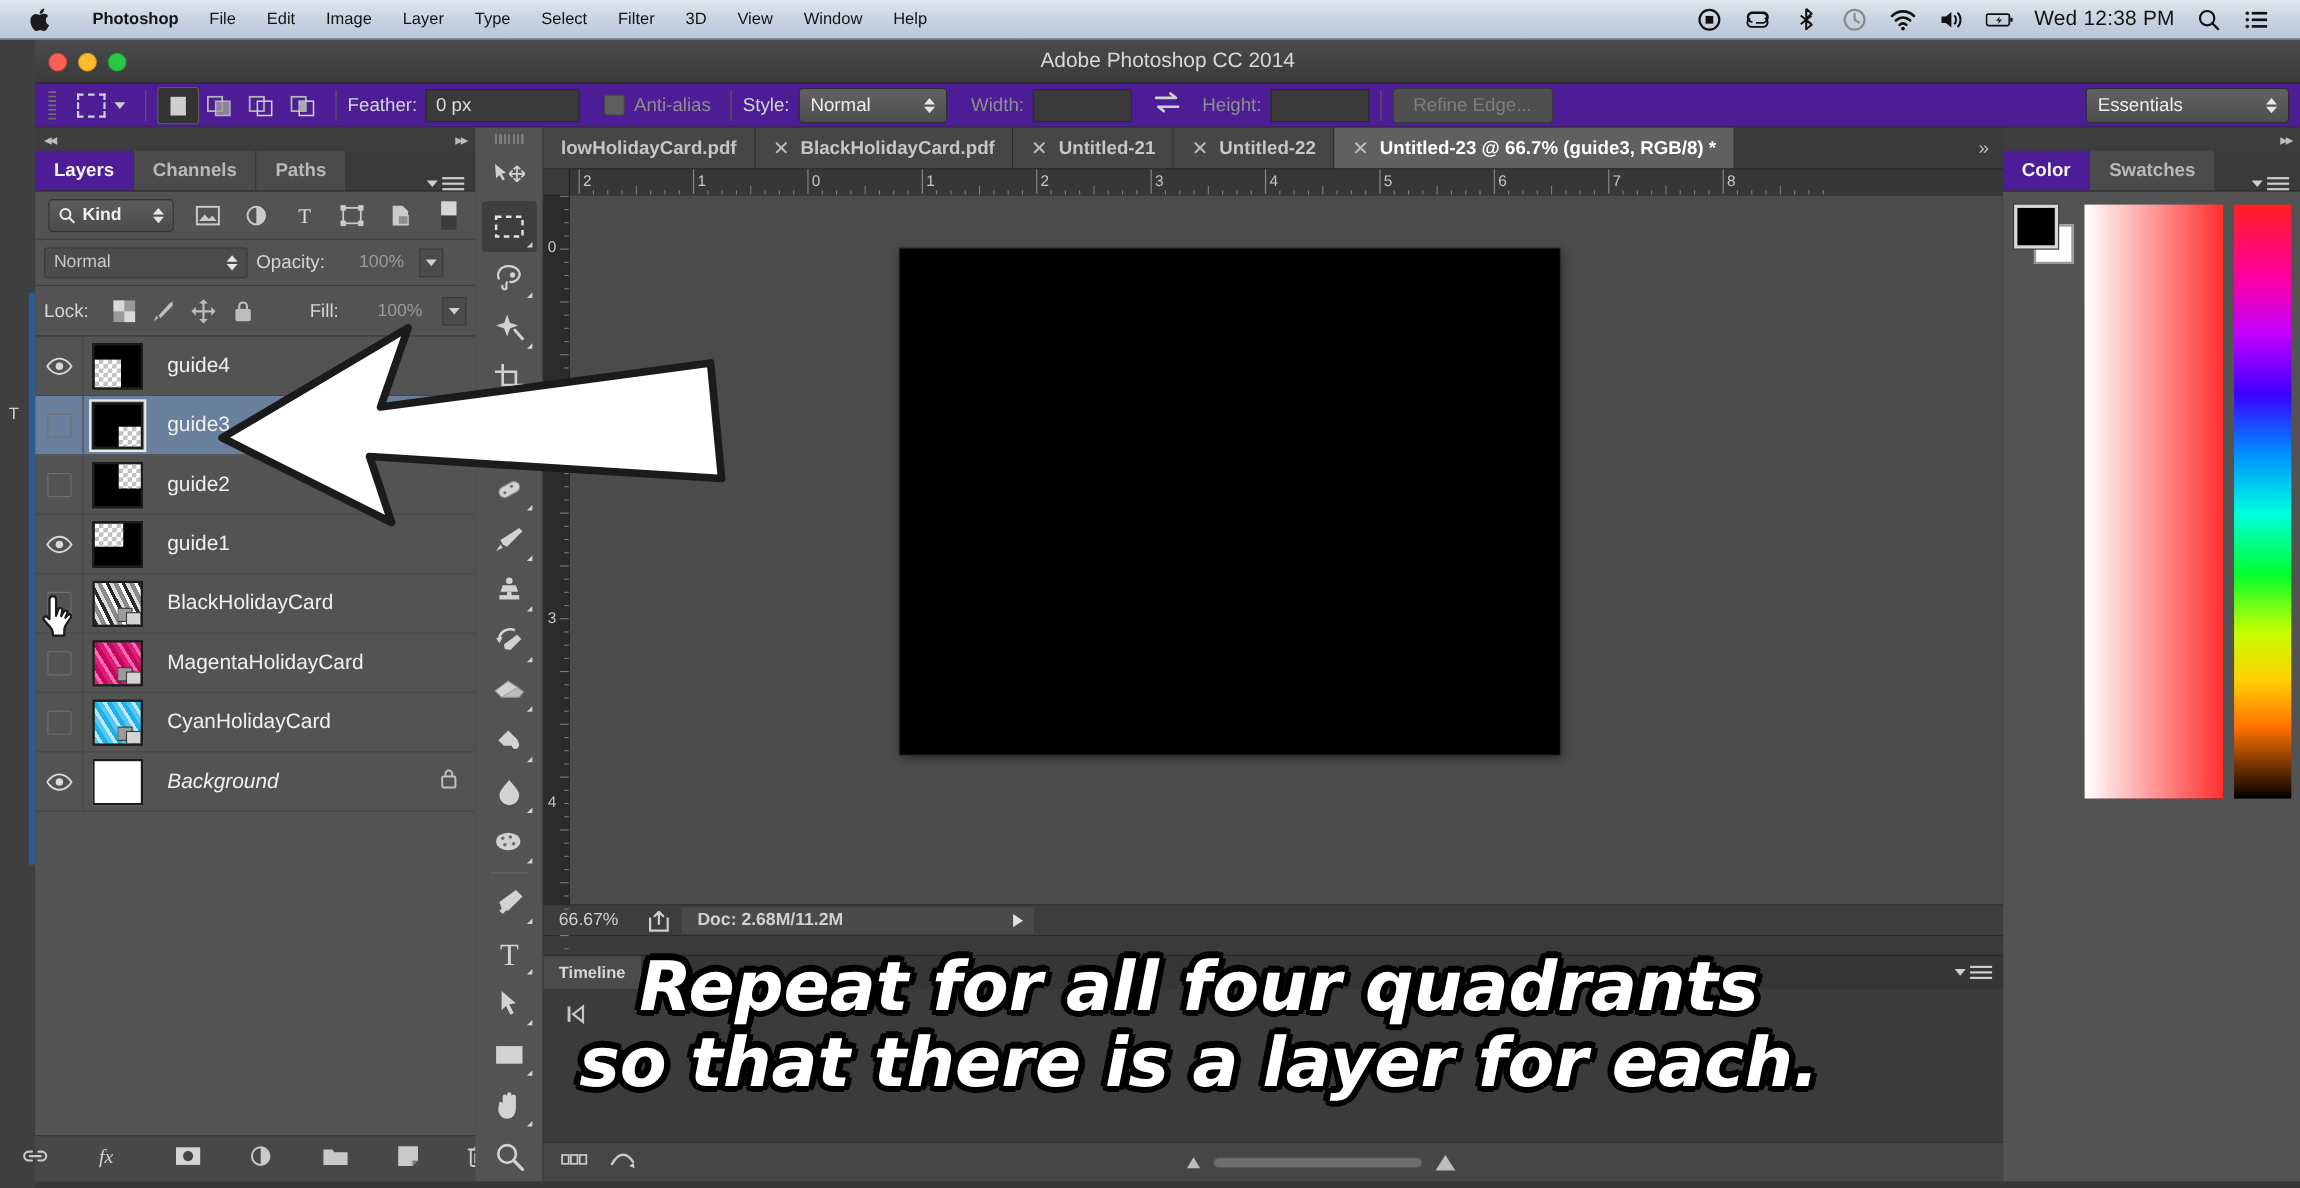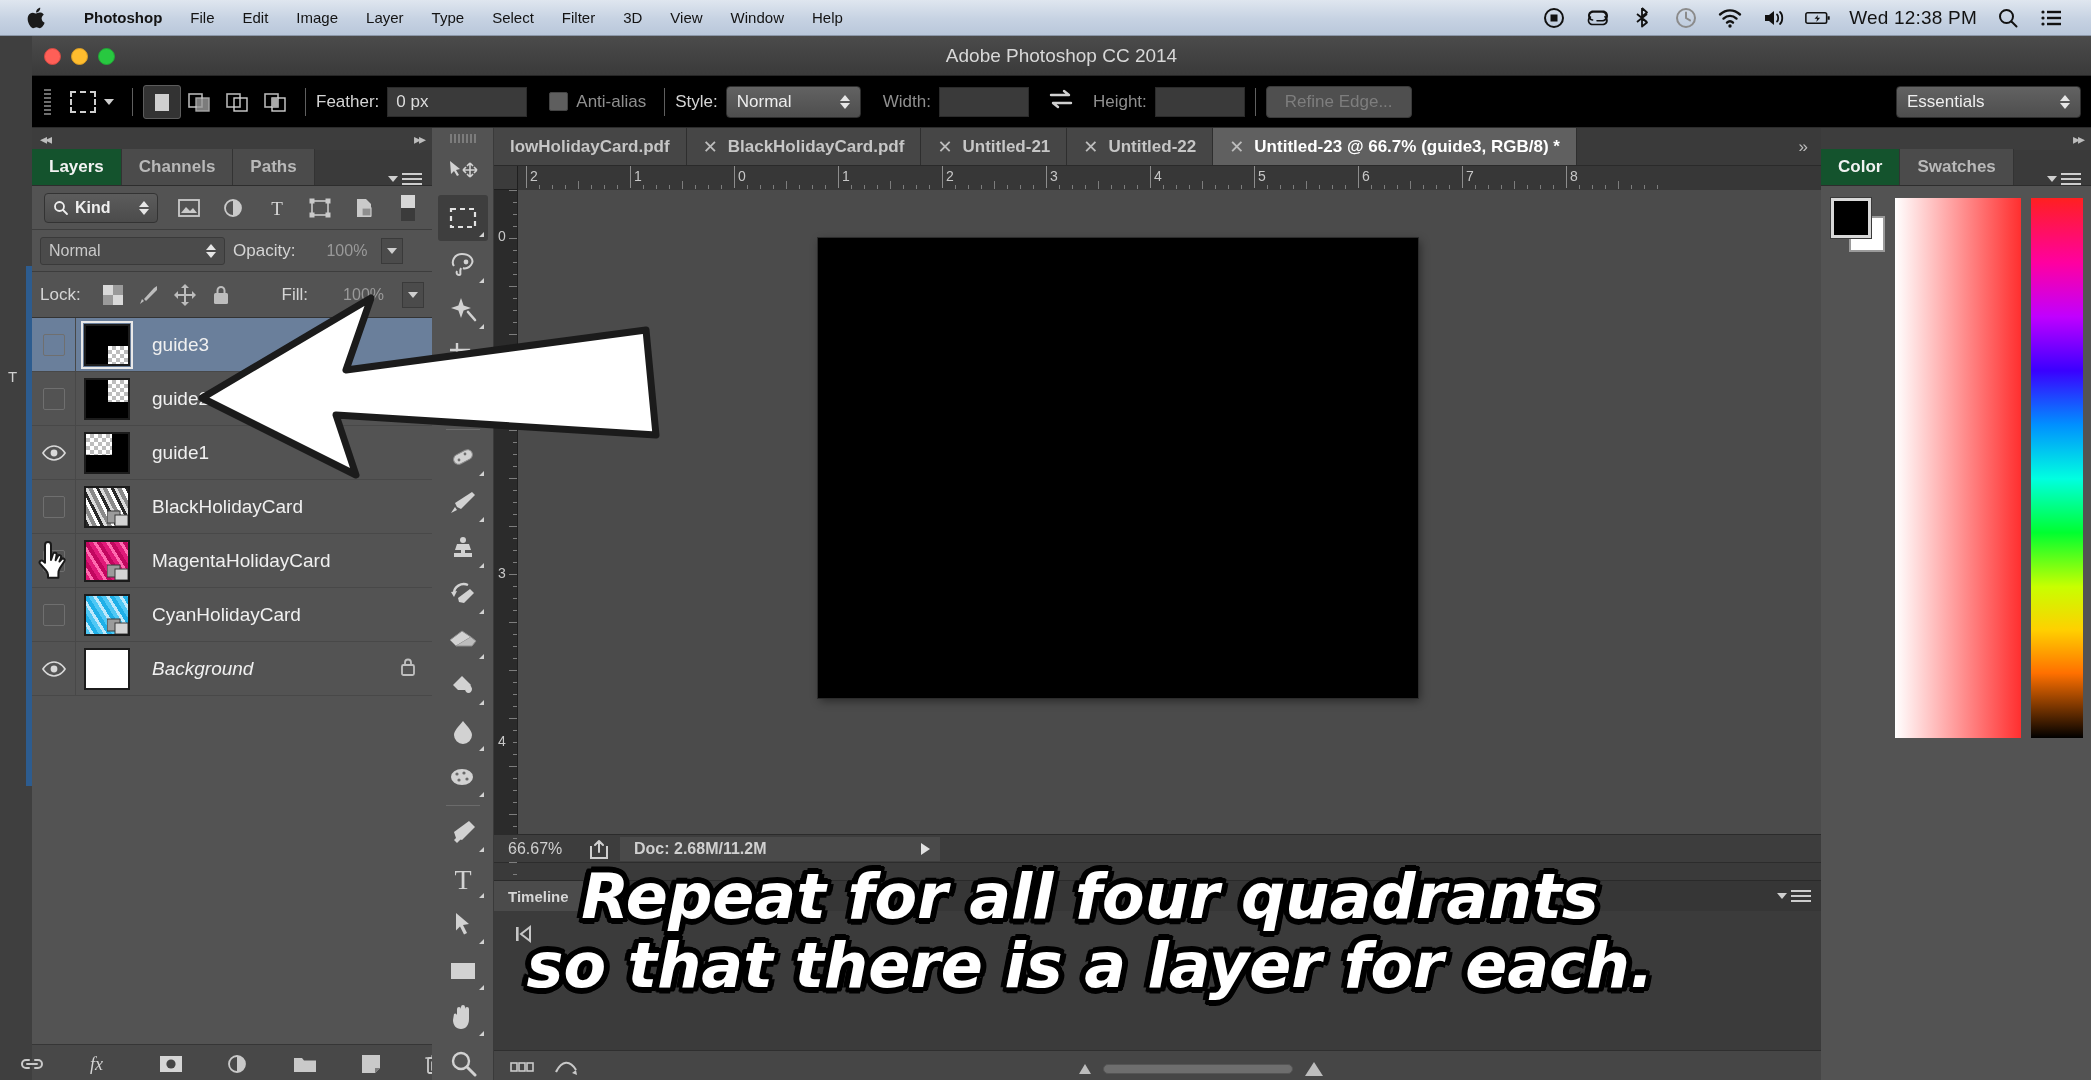--- a/index.html
+++ b/index.html
@@ -26,21 +26,21 @@
   .titlebar{height:40px;background:linear-gradient(180deg,#4b4b4b,#3a3a3a);
     border-bottom:1px solid #262626;display:flex;align-items:center;position:relative;}
   .traffic{position:absolute;left:12px;top:12px;display:flex;gap:10px;}
   .tl{width:17px;height:17px;border-radius:50%;}
   .tl.r{background:#ff5f57;border:1px solid #d44a43;}
   .tl.y{background:#ffbd2e;border:1px solid #d89c25;}
   .tl.g{background:#28c840;border:1px solid #21a636;}
   .title-txt{width:100%;text-align:center;color:#d8d8d8;font-size:19px;}
 
   
-  .optbar{height:52px;background:#000000;border-bottom:1px solid #2c2c2c;
+  .optbar{height:40px;background:#4c1d95;border-bottom:1px solid #2c2c2c;
     display:flex;align-items:center;padding:0 10px;gap:0;color:#cfcfcf;font-size:17px;}
   .grip{width:12px;height:30px;margin-right:8px;
     background-image:repeating-linear-gradient(180deg,#6e6e6e 0 2px,transparent 2px 4px);
     background-size:7px 4px;background-repeat:repeat-y;background-position:2px 2px;}
   .tool-pick{display:flex;align-items:center;gap:8px;padding:0 8px;}
   .marquee-ic{width:26px;height:22px;border:2px dashed #cfcfcf;}
   .caret-d{width:0;height:0;border-left:5px solid transparent;border-right:5px solid transparent;
     border-top:6px solid #cfcfcf;}
   .vsep{width:1px;height:28px;background:#5f5f5f;margin:0 10px;}
   .seg{display:flex;}
@@ -71,21 +71,21 @@
 
   
   .leftwrap{width:400px;background:#454545;display:flex;flex-direction:column;}
   .panel-topbar{height:22px;background:#3d3d3d;display:flex;align-items:center;
     justify-content:space-between;padding:0 8px;color:#a9a9a9;font-size:13px;}
   .dbl-l,.dbl-r{font-size:14px;color:#bdbdbd;letter-spacing:-2px;}
   .tabsrow{height:36px;background:#3a3a3a;display:flex;align-items:flex-end;
     border-bottom:1px solid #2d2d2d;position:relative;}
   .ptab{height:36px;padding:0 17px;display:flex;align-items:center;color:#b9b9b9;font-size:17px;
     font-weight:bold;background:#4b4b4b;border-right:1px solid #333;}
-  .ptab.active{background:#14532d;color:#f2f2f2;}
+  .ptab.active{background:#4c1d95;color:#f2f2f2;}
   .pmenu{margin-left:auto;padding-right:10px;display:flex;align-items:center;gap:4px;}
   .burger{display:flex;flex-direction:column;gap:3px;}
   .burger span{display:block;width:20px;height:2px;background:#cdcdcd;}
   .filters{height:44px;background:#535353;display:flex;align-items:center;padding:0 12px;gap:19px;
     border-bottom:1px solid #3d3d3d;}
   .kindsel{width:135px;height:30px;background:linear-gradient(180deg,#5c5c5c,#4b4b4b);
     border:1px solid #333;border-radius:4px;display:flex;align-items:center;padding:0 8px;
     color:#efefef;font-size:16px;font-weight:bold;gap:6px;}
   .fico{width:30px;height:28px;display:flex;align-items:center;justify-content:center;color:#cacaca;}
   .blendrow{height:42px;background:#535353;display:flex;align-items:center;padding:0 8px;gap:8px;
@@ -504,20 +504,34 @@
           </span>
         <span class="lbl" style="margin-left:auto">Fill:</span>
         <span class="opacity-val">100%</span>
         <span class="minicaret">
             <span class="caret-d"></span>
           </span>
       </div>
 
       <div class="layers">
 
+        <div class="lrow">
+          <div class="eyecell">
+            <svg width="26" height="18" viewBox="0 0 26 18">
+                <path d="M13 2C6 2 2 9 2 9s4 7 11 7 11-7 11-7-4-7-11-7z" fill="none" stroke="#d8d8d8" stroke-width="1.7"></path>
+                <circle cx="13" cy="9" r="3.4" fill="#d8d8d8"></circle>
+              </svg>
+          </div>
+          <div class="thumbcell">
+            <div class="thumb">
+                <div class="checker" style="left:0;top:13px;width:24px;height:29px"></div>
+              </div>
+          </div>
+          <div class="lname">guide4</div>
+        </div>
 
         <div class="lrow sel">
           <div class="eyecell">
               <span class="eyebox"></span>
             </div>
           <div class="thumbcell">
             <div class="thumb selout">
                 <div class="checker" style="left:22px;top:20px;width:24px;height:22px"></div>
               </div>
           </div>

